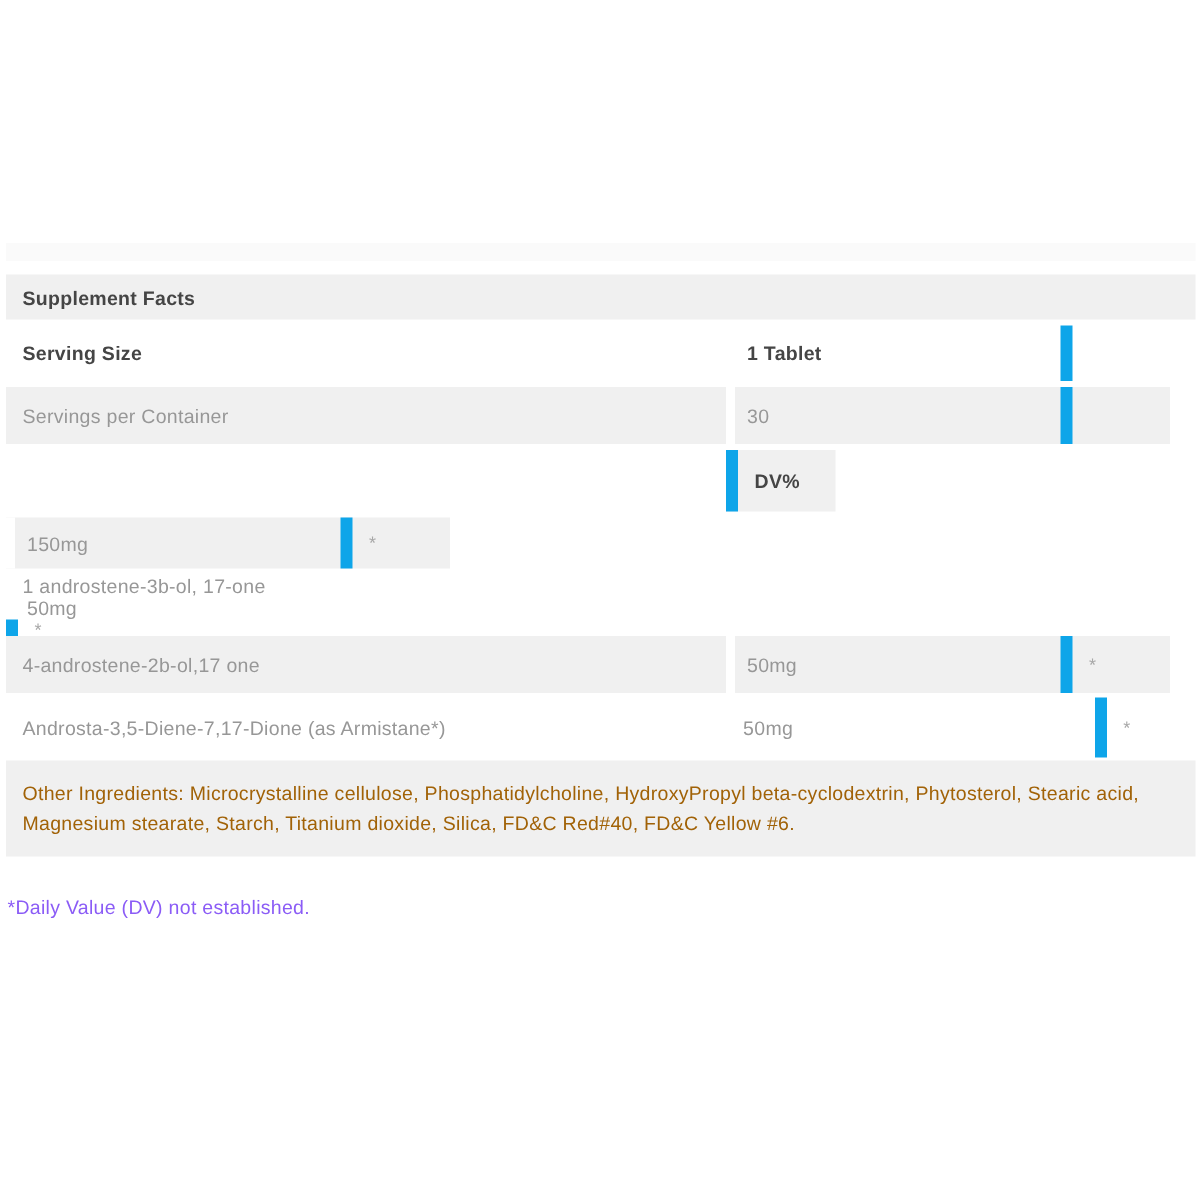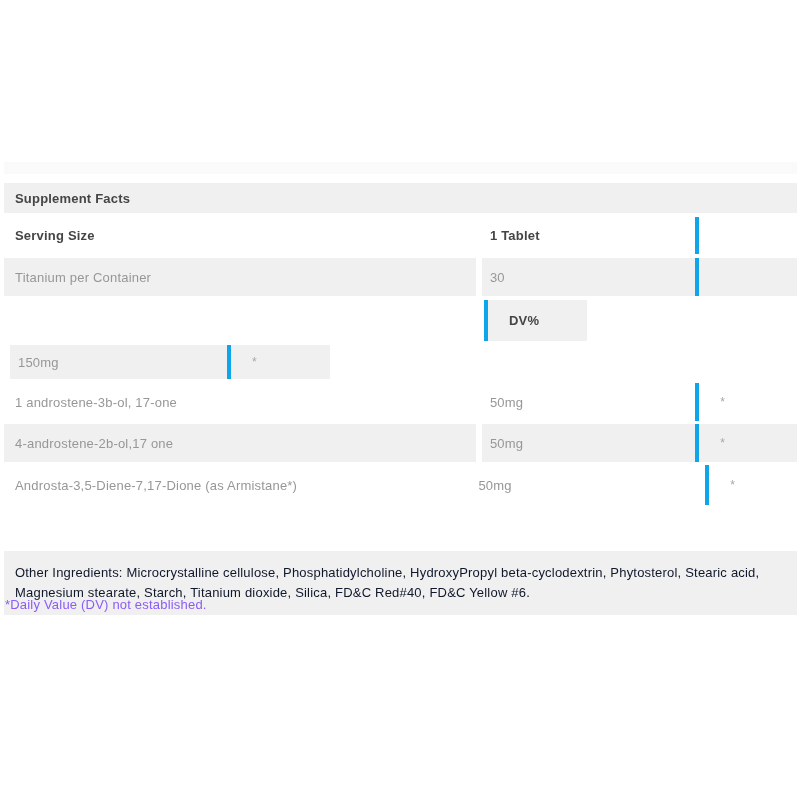--- a/index.html
+++ b/index.html
@@ -24,39 +24,38 @@
     font-size: 13px;
     color: #969696;
     letter-spacing: 0.2px;
   }
   .gray .cell { background: #f0f0f0; }
   .white .cell { background: #ffffff; }
   .header .c1 { background: #ffffff; }
   .header .c2, .header .c3 { background: #f0f0f0; }
   .c1 { width: 480px; padding-left: 11px; }
   .c2 { width: 223px; padding-left: 8px; border-left: 6px solid #ffffff; }
-  .c3 { width: 103px;  padding-left: 21px; border-left: 4px solid #0ea5e9; }
+  .c3 { width: 73px;  padding-left: 11px; border-left: 8px solid #0ea5e9; }
   .cfull { width: 793px; padding-left: 11px; }
   .bold { font-weight: bold; color: #454545; }
   .val { color: #979797; }
   .star { color: #a8a8a8; font-size: 12px; }
   .rt { height: 30px; }
   .r2 { height: 37px; }
   .r3 { height: 38px; }
   .r4 { height: 41px; }
   .r5 { height: 34px; }
-  .r6 { height: 38px; margin-bottom: 3px; }
+  .r6 { height: 38px; margin-bottom: 3px; flex-direction: column; }
   .r7 { height: 38px; margin-bottom: 3px; }
   .r8 { height: 40px; margin-bottom: 2px; gap: 48px; }
   .r9 .cell {
     display: block;
     padding: 12px 34px 12px 11px;
     line-height: 20px;
-    color: #0f172a;
-    margin-top: 44px;
+    color: #a16207;
   }
   .footnote {
     position: absolute; left: 5px; top: 597px;
     font-size: 13px; color: #8b5cf6; letter-spacing: 0.2px;
   }
 </style>
 </head>
 <body>
 
 <div>
@@ -68,21 +67,21 @@
       <div class="cell cfull bold">Supplement Facts</div>
     </div>
 
     <div class="row white r2">
       <div class="cell c1 bold">Serving Size</div>
       <div class="cell c2 bold">1 Tablet</div>
       <div class="cell c3"></div>
     </div>
 
     <div class="row gray r3">
-      <div class="cell c1 val">Titanium per Container</div>
+      <div class="cell c1 val">Servings per Container</div>
       <div class="cell c2 val">30</div>
       <div class="cell c3"></div>
     </div>
 
     <div class="row header r4">
       <div class="cell c1"></div>
       <div class="cell c3 bold">DV%</div>
     </div>
 
     <div class="row gray r5">

